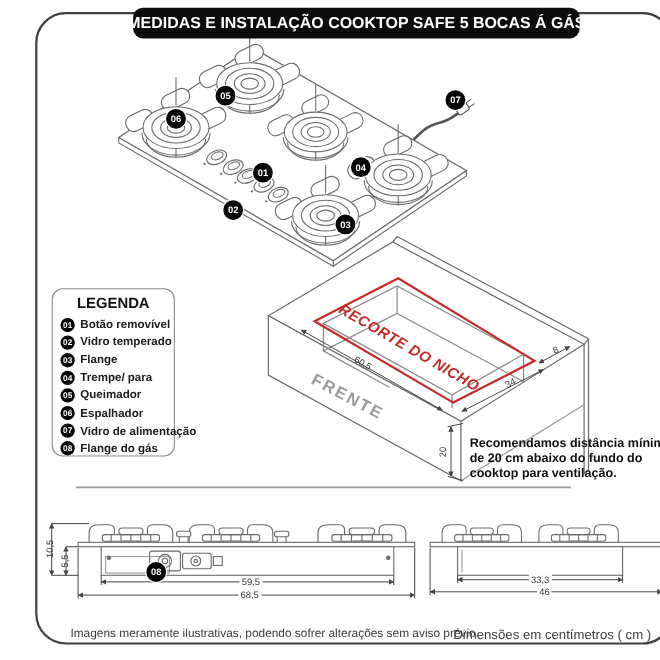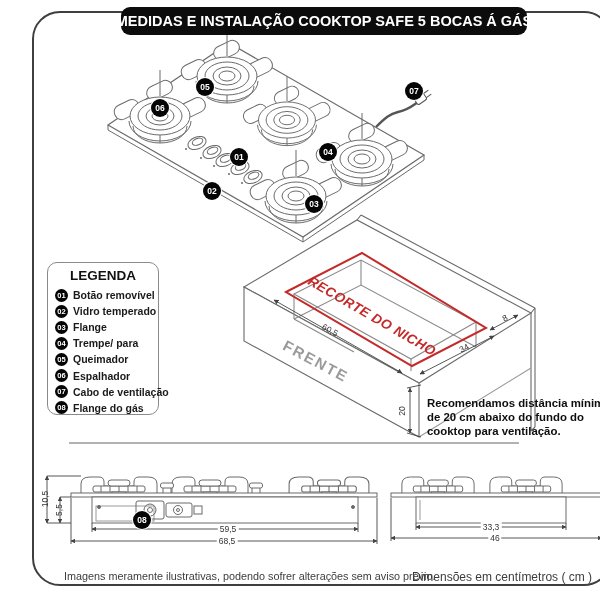--- a/index.html
+++ b/index.html
@@ -221,21 +221,21 @@
     <div class="lg-row">
       <span class="lg-badge">05</span>
       <span class="lg-label">Queimador</span>
       </div>
     <div class="lg-row">
       <span class="lg-badge">06</span>
       <span class="lg-label">Espalhador</span>
       </div>
     <div class="lg-row">
       <span class="lg-badge">07</span>
-      <span class="lg-label">Cabo de ventilação</span>
+      <span class="lg-label">Vidro de alimentação</span>
       </div>
     <div class="lg-row">
       <span class="lg-badge">08</span>
       <span class="lg-label">Flange do gás</span>
       </div>
   </div>
 
   <div class="recorte">RECORTE DO NICHO</div>
   <div class="frente">FRENTE</div>
   <div class="dim" style="left:306px;top:330px;transform:translate(-50%,-50%) rotate(29deg);">60,5</div>

